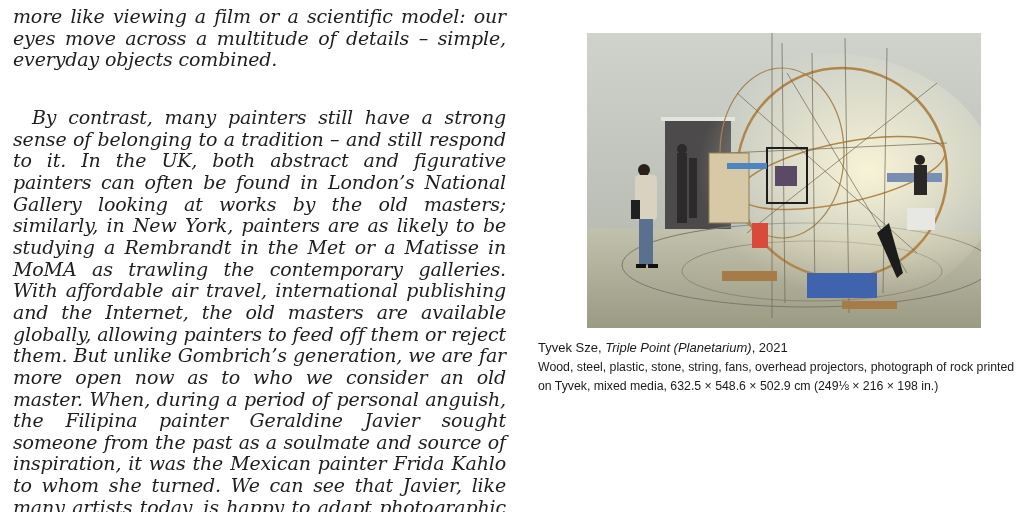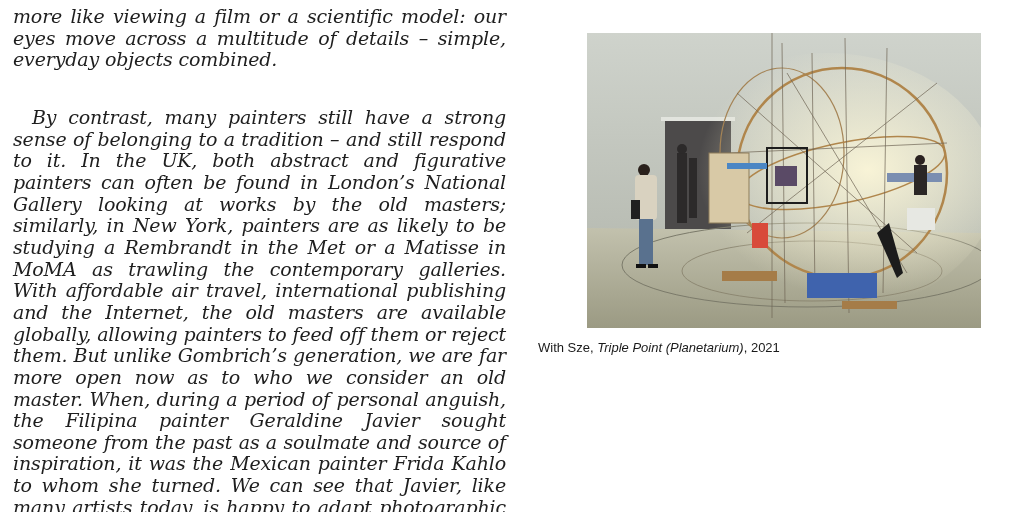--- a/index.html
+++ b/index.html
@@ -101,16 +101,17 @@
     </g>
     <g>
       <circle cx="333" cy="127" r="5" fill="#2a2220"></circle>
       <rect x="327" y="132" width="13" height="30" fill="#2b2726"></rect>
     </g>
   </svg>
 </div>
 
 <div class="caption">
   <div class="line1">
-    <span>With Sze,</span>
+    <span>Tyvek Sze,</span>
     <i>Triple Point (Planetarium)</i><span>, 2021</span>
   </div>
+  <div>Wood, steel, plastic, stone, string, fans, overhead projectors, photograph of rock printed on Tyvek, mixed media, 632.5 × 548.6 × 502.9 cm (249⅛ × 216 × 198 in.)</div>
 </div>
 
 </body></html>

